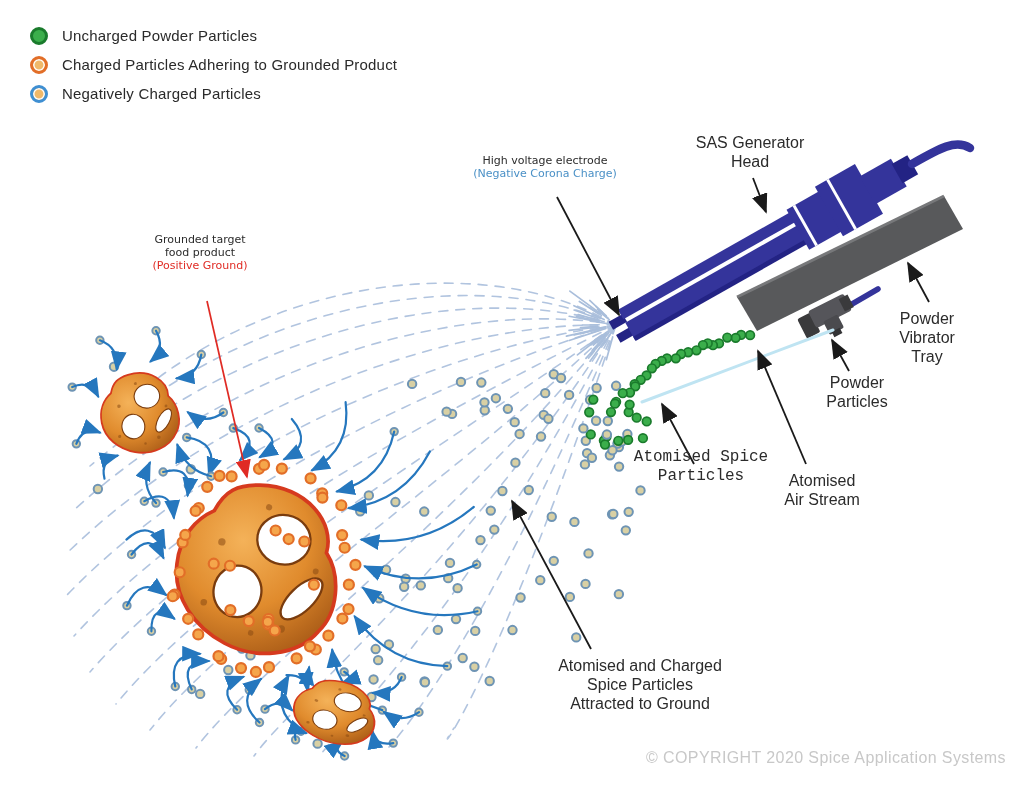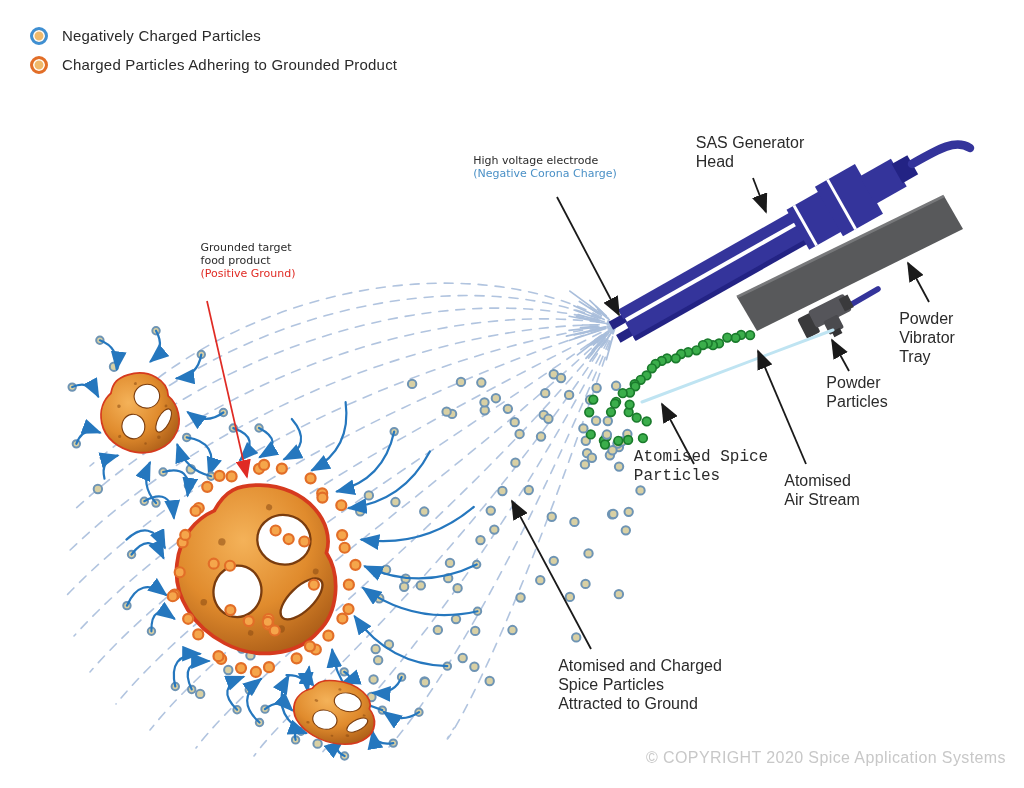--- a/index.html
+++ b/index.html
@@ -13,21 +13,21 @@
   body{width:1024px;height:788px;background:#fff;position:relative;overflow:hidden;
        font-family:"Liberation Sans",sans-serif;color:var(--c-label);}
   #scene{position:absolute;left:0;top:0;}
   .fieldline{fill:none;stroke:var(--c-field_line);stroke-width:1.6;stroke-dasharray:9 8;stroke-linecap:round;opacity:.9;}
   .blk{stroke:var(--c-black);stroke-width:1.8;fill:none;}
   .redline{stroke:var(--c-red);stroke-width:1.7;fill:none;}
   .navy{fill:var(--c-navy);} .navyd{fill:var(--c-navy_dark);}
   .pz-body{fill:url(#pzgrad);stroke:var(--c-pretzel_stroke);stroke-width:4;}
   .pz-hole{fill:#fff;stroke:var(--c-hole_rim);stroke-width:2.5;}
   .pz-spk{fill:#8A4A12;opacity:.55;}
-  .label{position:absolute;transform:translateX(-50%);font-size:16px;
+  .label{position:absolute;transform:translateX(-50%);text-align:center;font-size:16px;
          line-height:1.18;font-weight:500;white-space:nowrap;}
   .label.dv{font-family:"DejaVu Sans",sans-serif;font-size:11px;}
   .blue{color:var(--c-blue_text);}
   .red{color:var(--c-red);}
   .legend{position:absolute;left:30px;top:26px;}
   .legend-row{display:flex;align-items:center;margin-bottom:10px;height:19px;}
   .legend-dot{width:12px;height:12px;border-radius:50%;margin-right:14px;flex:0 0 auto;}
   .legend-label{font-size:15px;font-weight:500;letter-spacing:.2px;color:#2A2A2A;}
   .copyright{position:absolute;right:18px;top:749px;font-size:16px;letter-spacing:.4px;
              color:var(--c-copyright);font-weight:400;}
@@ -427,38 +427,42 @@
     <line class="blk" x1="849" y1="371" x2="832" y2="340" marker-end="url(#mblk)"></line>
     <line class="blk" x1="694" y1="464" x2="662" y2="404" marker-end="url(#mblk)"></line>
     <line class="blk" x1="806" y1="464" x2="758" y2="351" marker-end="url(#mblk)"></line>
     <line class="blk" x1="591" y1="649" x2="512" y2="501" marker-end="url(#mblk)"></line>
     <line class="redline" x1="207" y1="301" x2="247" y2="477" marker-end="url(#mred)"></line>
   </g>
 </svg>
 
 <div class="legend">
   <div class="legend-row">
-    <span class="legend-dot" style="background: rgb(240, 185, 106); border: 3.5px solid rgb(63, 143, 210); box-shadow: rgb(255, 255, 255) 0px 0px 0px 1.5px inset;"></span>
-    <span class="legend-label">Negatively Charged Particles</span>
+    <span class="legend-dot" style="background: rgb(59, 174, 75); border: 3.5px solid rgb(26, 123, 44);"></span>
+    <span class="legend-label">Uncharged Powder Particles</span>
   </div>
   <div class="legend-row">
     <span class="legend-dot" style="background: rgb(240, 185, 106); border: 3.5px solid rgb(226, 110, 40); box-shadow: rgb(255, 255, 255) 0px 0px 0px 1.5px inset;"></span>
     <span class="legend-label">Charged Particles Adhering to Grounded Product</span>
   </div>
+  <div class="legend-row">
+    <span class="legend-dot" style="background: rgb(240, 185, 106); border: 3.5px solid rgb(63, 143, 210); box-shadow: rgb(255, 255, 255) 0px 0px 0px 1.5px inset;"></span>
+    <span class="legend-label">Negatively Charged Particles</span>
+  </div>
 </div>
 
 <div class="label dv" style="left:545px;top:155px;">
   <div>High voltage electrode</div>
   <div class="blue">(Negative Corona Charge)</div>
 </div>
 <div class="label" style="left:750px;top:134px;">
   <div>SAS Generator</div>
   <div>Head</div>
 </div>
-<div class="label dv" style="left:200px;top:242px;margin-left:48px;">
+<div class="label dv" style="left:200px;top:234px;">
   <div>Grounded target</div>
   <div>food product</div>
   <div class="red">(Positive Ground)</div>
 </div>
 <div class="label" style="left:927px;top:310px;">
   <div>Powder</div>
   <div>Vibrator</div>
   <div>Tray</div>
 </div>
 <div class="label" style="left:857px;top:374px;">

